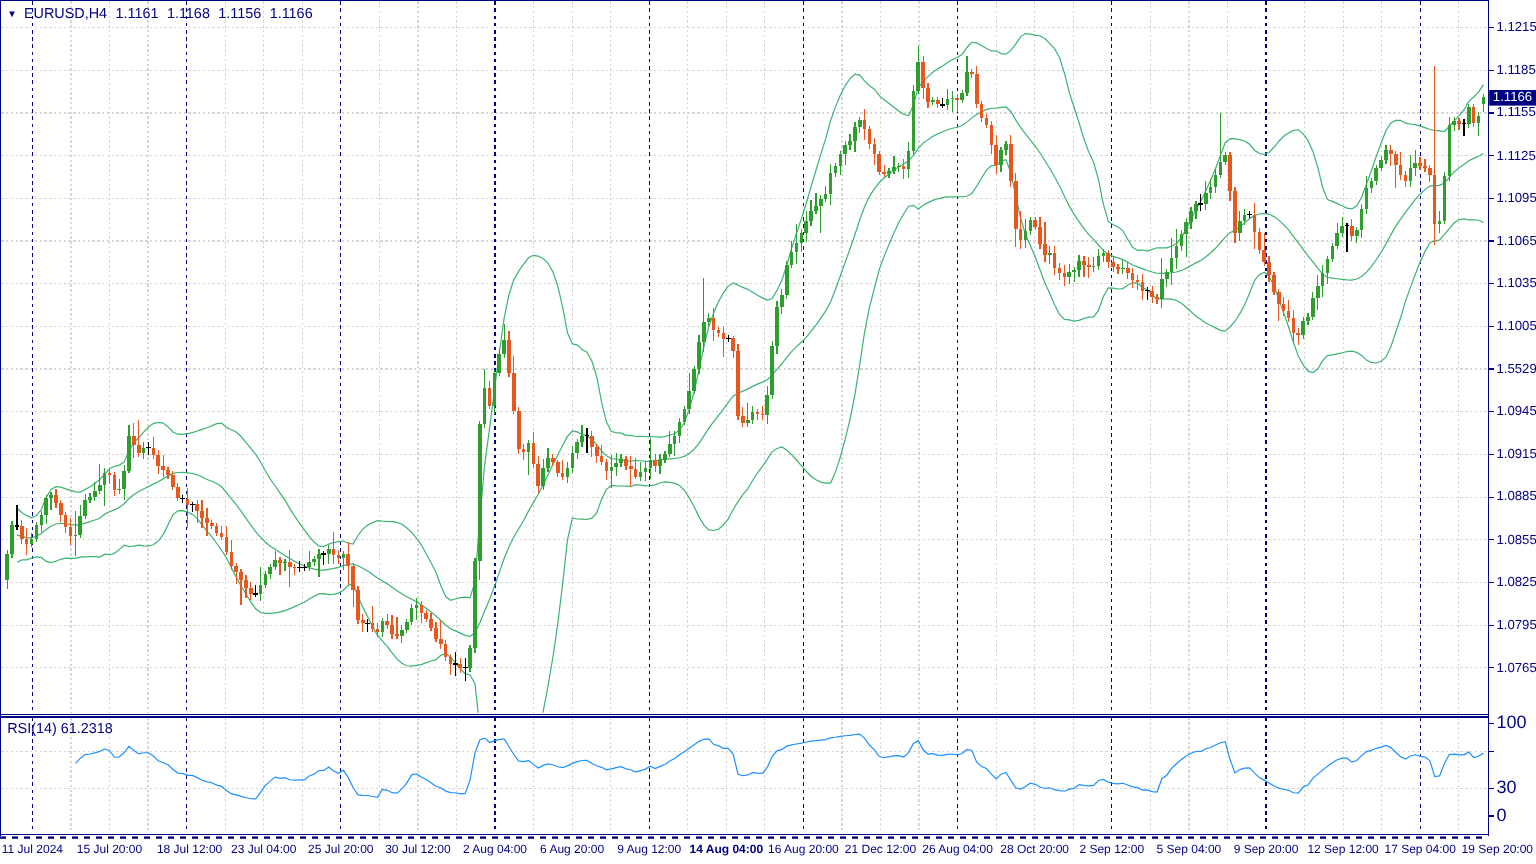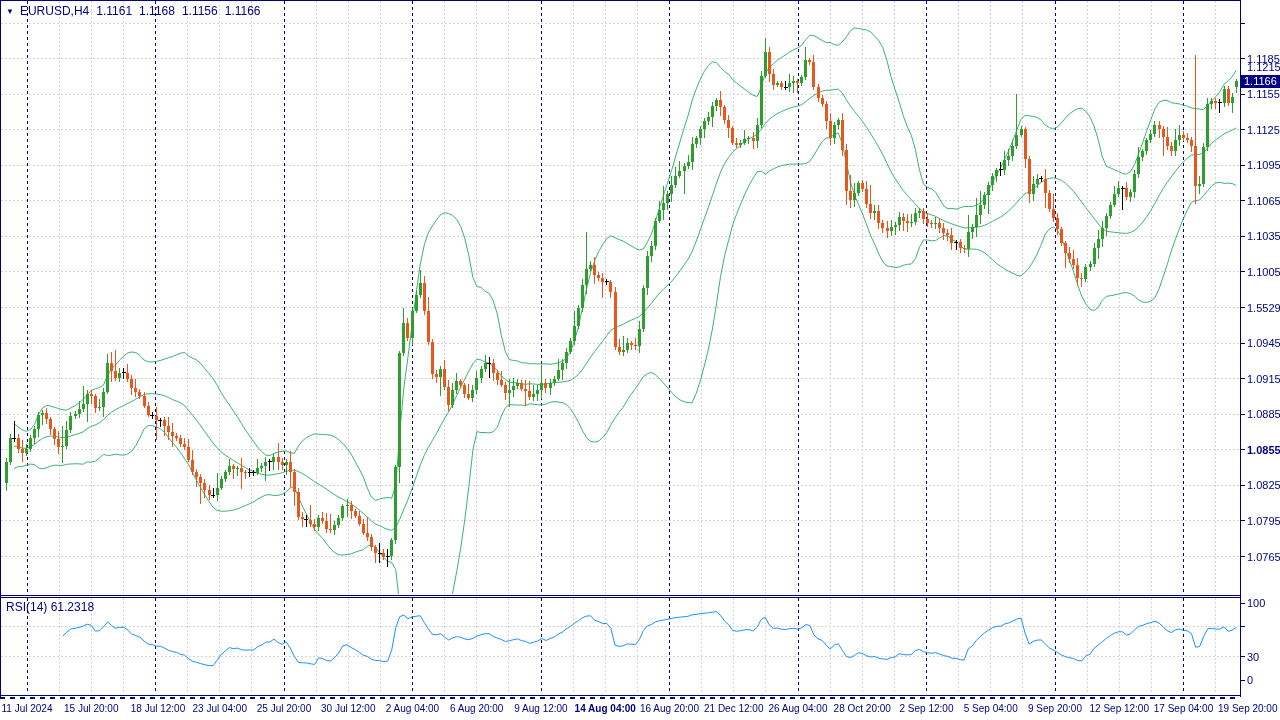--- a/index.html
+++ b/index.html
@@ -7,21 +7,21 @@
          font-family:"Liberation Sans",sans-serif;}
   #plot{position:absolute;left:0;top:0;}
   .hdr{position:absolute;left:6px;top:4px;display:flex;align-items:center;
        color:#000080;font-size:12px;white-space:pre;}
   .hdr .tri{font-size:8px;margin-right:6px;color:#000080;}
   .hdr .num{margin-left:7px;}
   .badge{position:absolute;left:1241px;width:36px;height:13px;background:#000080;color:#fff;
          font-size:11px;line-height:13px;padding-left:3px;}
   .rsilab{position:absolute;left:6px;top:600px;color:#000080;font-size:12px;}
   .plabel{position:absolute;left:1247px;color:#000080;font-size:11px;line-height:12px;}
-  .rlabel{position:absolute;left:1247px;color:#000080;font-size:11px;line-height:12px;}
+  .rlabel{position:absolute;left:1247px;color:#000080;font-size:15px;line-height:12px;}
   .tlabel{position:absolute;top:703px;width:100px;text-align:center;color:#000080;font-size:10px;}
   .taxis-ticks{position:absolute;left:0;top:697px;width:1240px;height:2px;
     background:repeating-linear-gradient(90deg,#000080 0 5px,transparent 5px 10px);}
   .axis-strip{position:absolute;}
 </style>
 </head>
 <body>
 
 <div class="stage">
   <svg id="plot" width="1280" height="720">
@@ -782,33 +782,33 @@
     <span>EURUSD,H4</span>
     <span class="num">1.1161</span>
     <span class="num">1.1168</span>
     <span class="num">1.1156</span>
     <span class="num">1.1166</span>
   </div>
 
   <div class="rsilab">RSI(14) 61.2318</div>
 
   <div id="price-labels" class="axis-strip">
-      <div class="plabel" style="top: 17px; margin-top: 44px;">1.1215</div>
+      <div class="plabel" style="top: 17px;">1.1215</div>
       <div class="plabel" style="top: 52.57px;">1.1185</div>
       <div class="plabel" style="top: 88.14px;">1.1155</div>
       <div class="plabel" style="top: 123.71px;">1.1125</div>
       <div class="plabel" style="top: 159.28px;">1.1095</div>
       <div class="plabel" style="top: 194.85px;">1.1065</div>
       <div class="plabel" style="top: 230.42px;">1.1035</div>
       <div class="plabel" style="top: 265.99px;">1.1005</div>
       <div class="plabel" style="top: 301.56px;">1.5529</div>
       <div class="plabel" style="top: 337.13px;">1.0945</div>
       <div class="plabel" style="top: 372.7px;">1.0915</div>
       <div class="plabel" style="top: 408.27px;">1.0885</div>
-      <div class="plabel" style="top: 443.84px; font-weight: bold;">1.0855</div>
+      <div class="plabel" style="top: 443.84px;">1.0855</div>
       <div class="plabel" style="top: 479.41px;">1.0825</div>
       <div class="plabel" style="top: 514.98px;">1.0795</div>
       <div class="plabel" style="top: 550.55px;">1.0765</div>
     </div>
   <div id="rsi-axis-labels" class="axis-strip">
       <div class="rlabel" style="top: 597px;">100</div>
       <div class="rlabel" style="top: 620.1px; margin-left: 36px;">70</div>
       <div class="rlabel" style="top: 650.9px;">30</div>
       <div class="rlabel" style="top: 674px;">0</div>
     </div>

